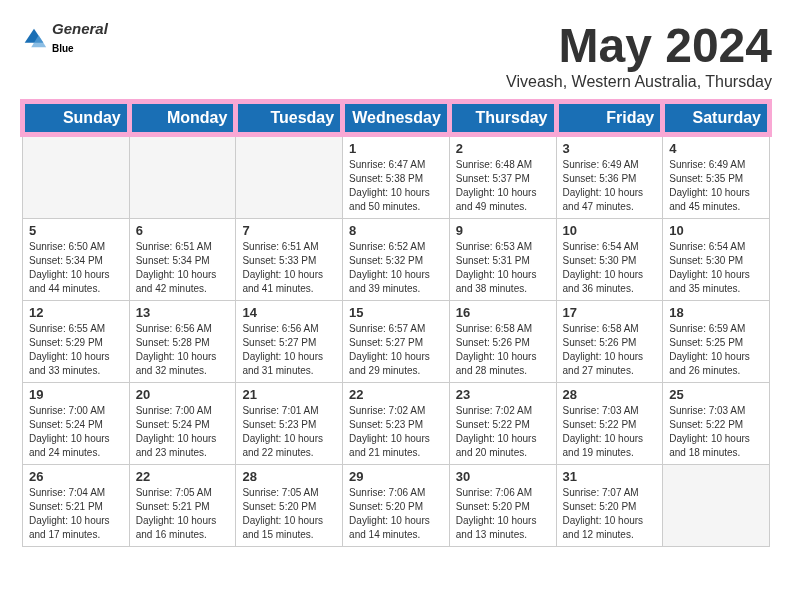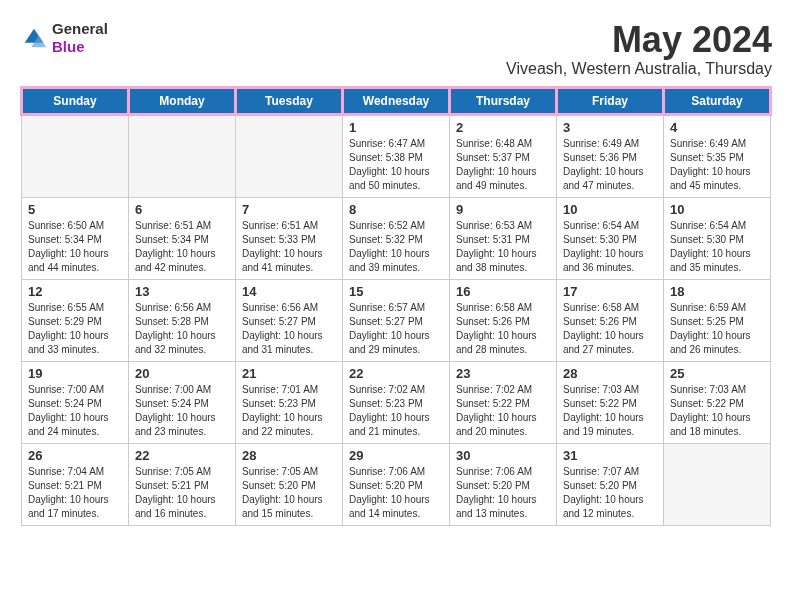--- a/index.html
+++ b/index.html
@@ -14,38 +14,38 @@
       display: flex;
       align-items: flex-start;
       justify-content: space-between;
       margin-bottom: 8px;
     }
     .logo {
       display: flex;
       align-items: center;
       gap: 4px;
     }
-    .logo-text-general { font-size: 15px; font-weight: bold; color: #333; }
-    .logo-text-blue { font-size: 15px; font-weight: bold; color: #a21caf; }
+    .logo-text-general { font-size: 15px; font-weight: bold; color: #333; font-style: italic; }
+    .logo-text-blue { font-size: 10px; font-weight: bold; color: #000000; }
     .logo-icon {
       width: 28px;
       height: 28px;
     }
     .title-block { text-align: right; }
-    .month-title { font-size: 36px; font-weight: bold; color: #333; line-height: 1.1; }
+    .month-title { font-size: 48px; font-weight: bold; color: #333; line-height: 1.1; }
     .location { font-size: 16px; color: #333; }
     .calendar { width: 100%; border-collapse: collapse; }
     .calendar thead tr th {
       background-color: #1a6fb5;
       color: #fff;
-      font-size: 12px;
+      font-size: 16px;
       font-weight: bold;
       padding: 5px 6px;
-      text-align: center;
-      border: 3px solid #f9a8d4;
+      text-align: right;
+      border: 5px solid #f9a8d4;
     }
     .calendar tbody tr td {
       vertical-align: top;
       padding: 4px 6px;
       font-size: 10.5px;
       color: #333;
       border: 1px solid #ccc;
       width: calc(100% / 7);
       min-height: 80px;
       background: #fff;

